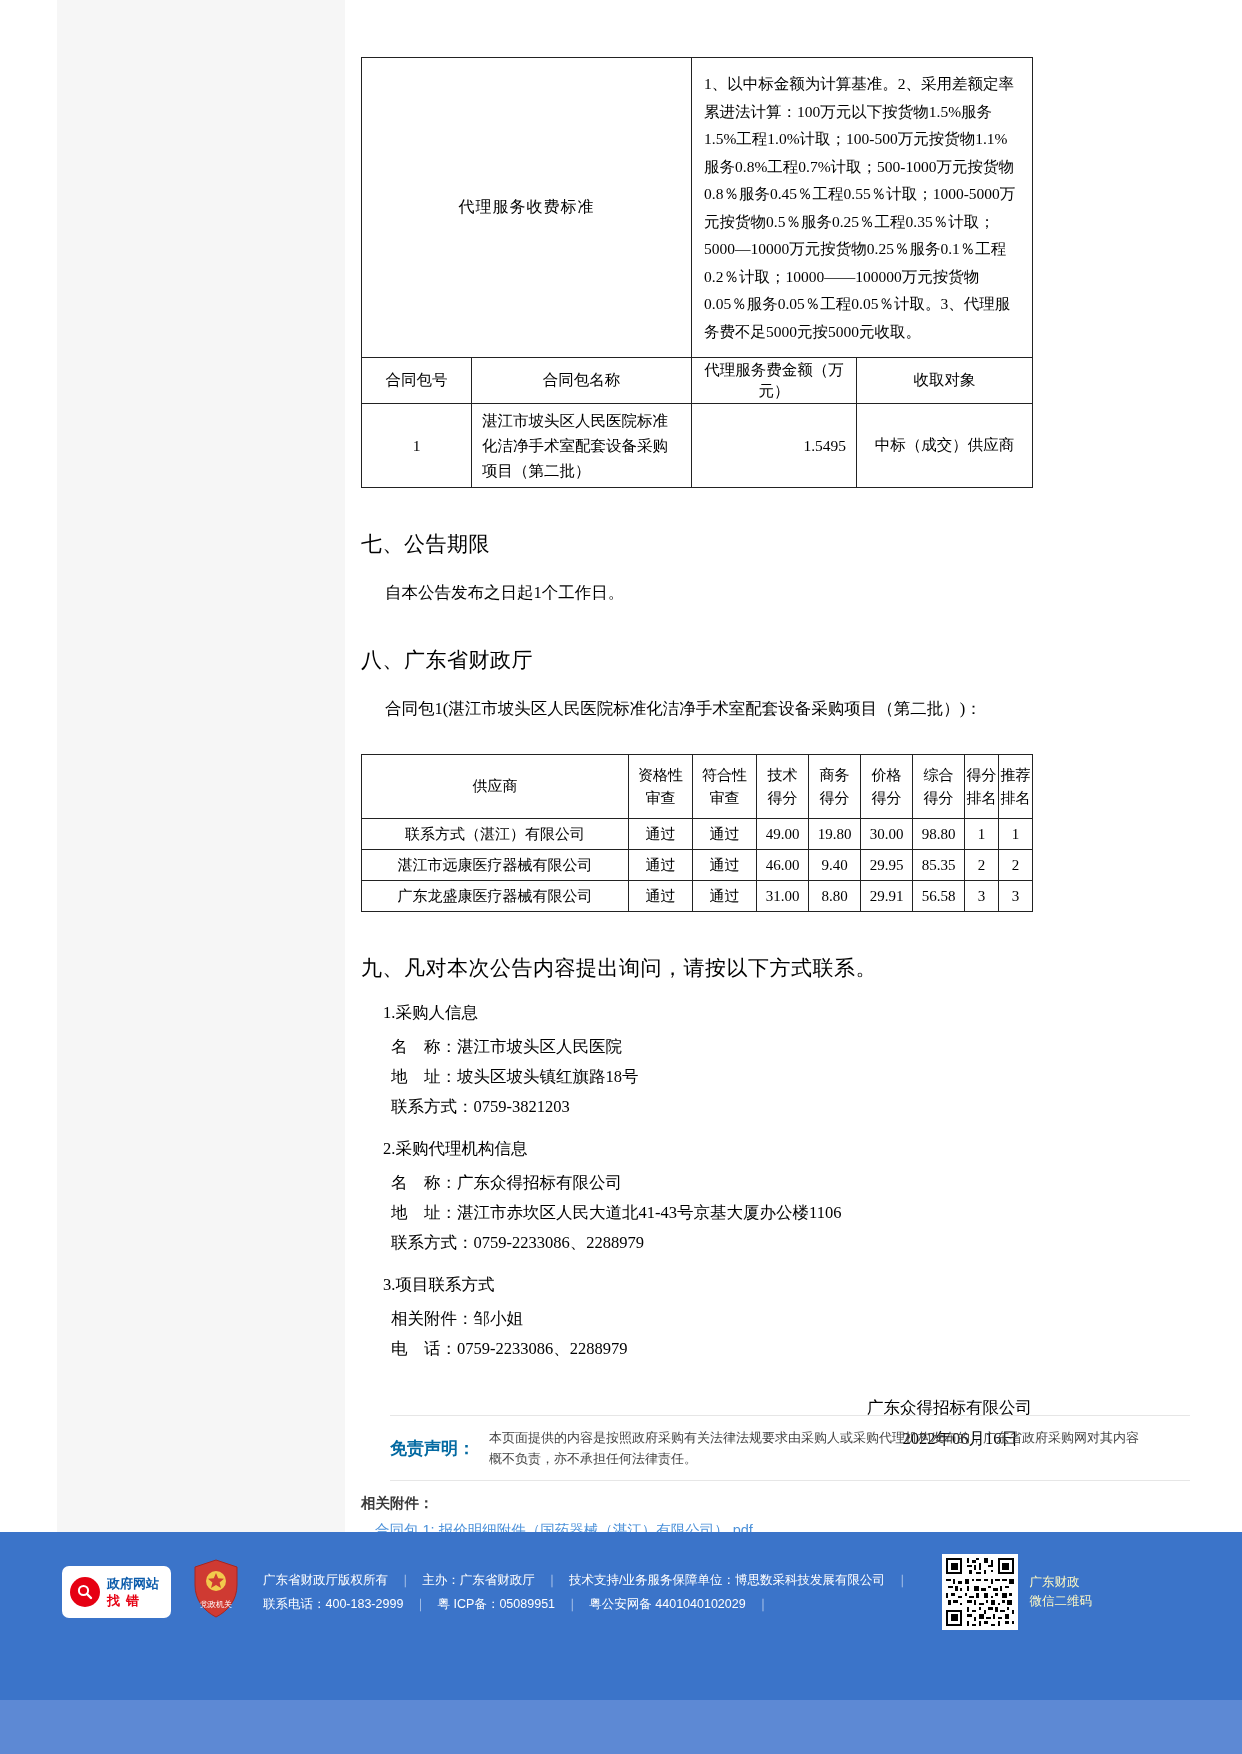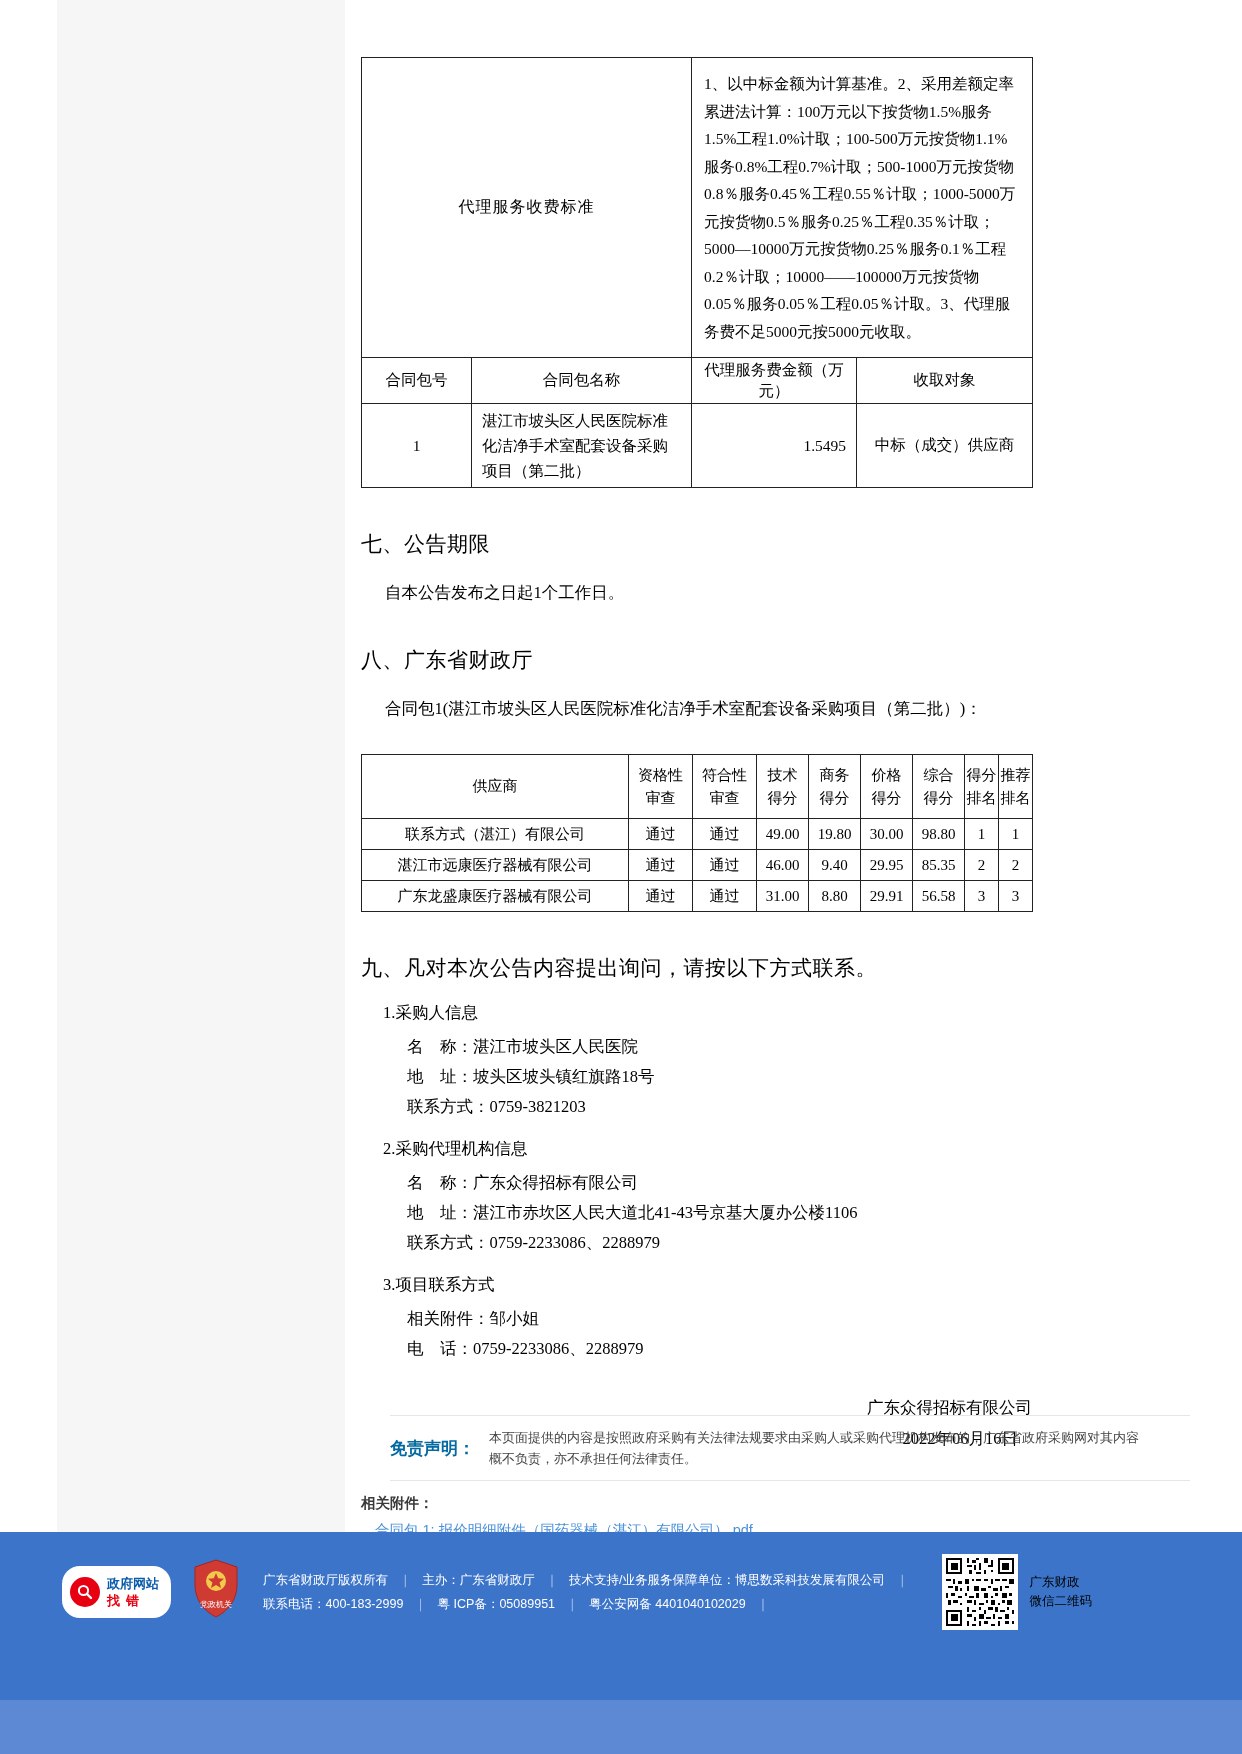--- a/index.html
+++ b/index.html
@@ -30,21 +30,21 @@
   .body-p { font-size:16.5px; margin:24px 0 0 24px; }
 
   
   .sup { margin-top:34px; }
   .sup th { height:64px; text-align:center; font-size:15px; line-height:23px; white-space:pre-line; }
   .sup td { height:31px; text-align:center; font-size:15px; }
 
   
   .contact p { font-size:16.5px; line-height:30px; }
   .grp { font-size:15px; margin:12px 0 4px 22px; }
-  .det { margin-left:46px; }
+  .det { margin-left:30px; }
 
   
   .sign { text-align:right; margin-top:28px; font-size:16.5px; line-height:31px; }
   .sign .date { padding-right:14px; }
 
   
   .ui { font-family:"Liberation Sans","DejaVu Sans",sans-serif; }
   .attach { margin-top:40px; }
   .attach-label { font-size:14.5px; font-weight:bold; color:#3a3a3a; }
   .attach-link { display:inline-block; margin:8px 0 0 14px; font-size:14.5px; color:#4a90d9; text-decoration:none; cursor:pointer; }
@@ -57,34 +57,34 @@
   
   .disclaimer { position:absolute; left:390px; top:1415px; width:800px;
                 border-top:1px solid #e6e6e6; border-bottom:1px solid #e6e6e6;
                 display:flex; align-items:center; padding:11px 0; }
   .disc-label { font-size:17px; font-weight:bold; color:#0369a1; flex:0 0 auto; }
   .disc-text { font-size:13px; color:#444; line-height:21px; margin-left:14px; width:660px; }
 
   
   .footer { position:absolute; left:0; top:1532px; width:1242px; height:222px; background:#3b74c9; }
   .footer-main { display:flex; align-items:center; padding:22px 150px 0 62px; }
-  .badge { background:#fff; border-radius:18px; height:52px; display:flex; align-items:center;
+  .badge { background:#fff; border-radius:7px; height:52px; display:flex; align-items:center;
            padding:0 12px 0 8px; cursor:pointer; }
   .badge-icon { width:30px; height:30px; border-radius:50%; background:#e60012; margin-right:7px;
                 display:flex; align-items:center; justify-content:center; }
   .badge-texts { display:flex; flex-direction:column; line-height:17px; }
   .badge-t1 { color:#0b5bab; font-size:13px; font-weight:bold; }
   .badge-t2 { color:#e60012; font-size:13px; font-weight:bold; letter-spacing:6px; }
   .emblem { margin-left:22px; cursor:pointer; }
   .foot-text { margin-left:24px; color:#fff; font-size:12.5px; line-height:24px; }
   .foot-sep { opacity:0.65; margin:0 11px; }
   .spacer { flex:1; }
   .qr { width:76px; height:76px; background:#fff; padding:4px; }
   .qr svg { width:68px; height:68px; display:block; }
-  .qr-label { color:#000000; font-size:12.5px; line-height:19px; margin-left:12px; white-space:pre-line; }
+  .qr-label { color:#fef9c3; font-size:12.5px; line-height:19px; margin-left:12px; white-space:pre-line; }
   .footer-strip { position:absolute; left:0; top:168px; width:100%; height:54px; background:#5d89d4; }
 </style>
 </head>
 <body>
 
 <div class="page">
   <div class="sidebar"></div>
 
   <div class="content">
 

